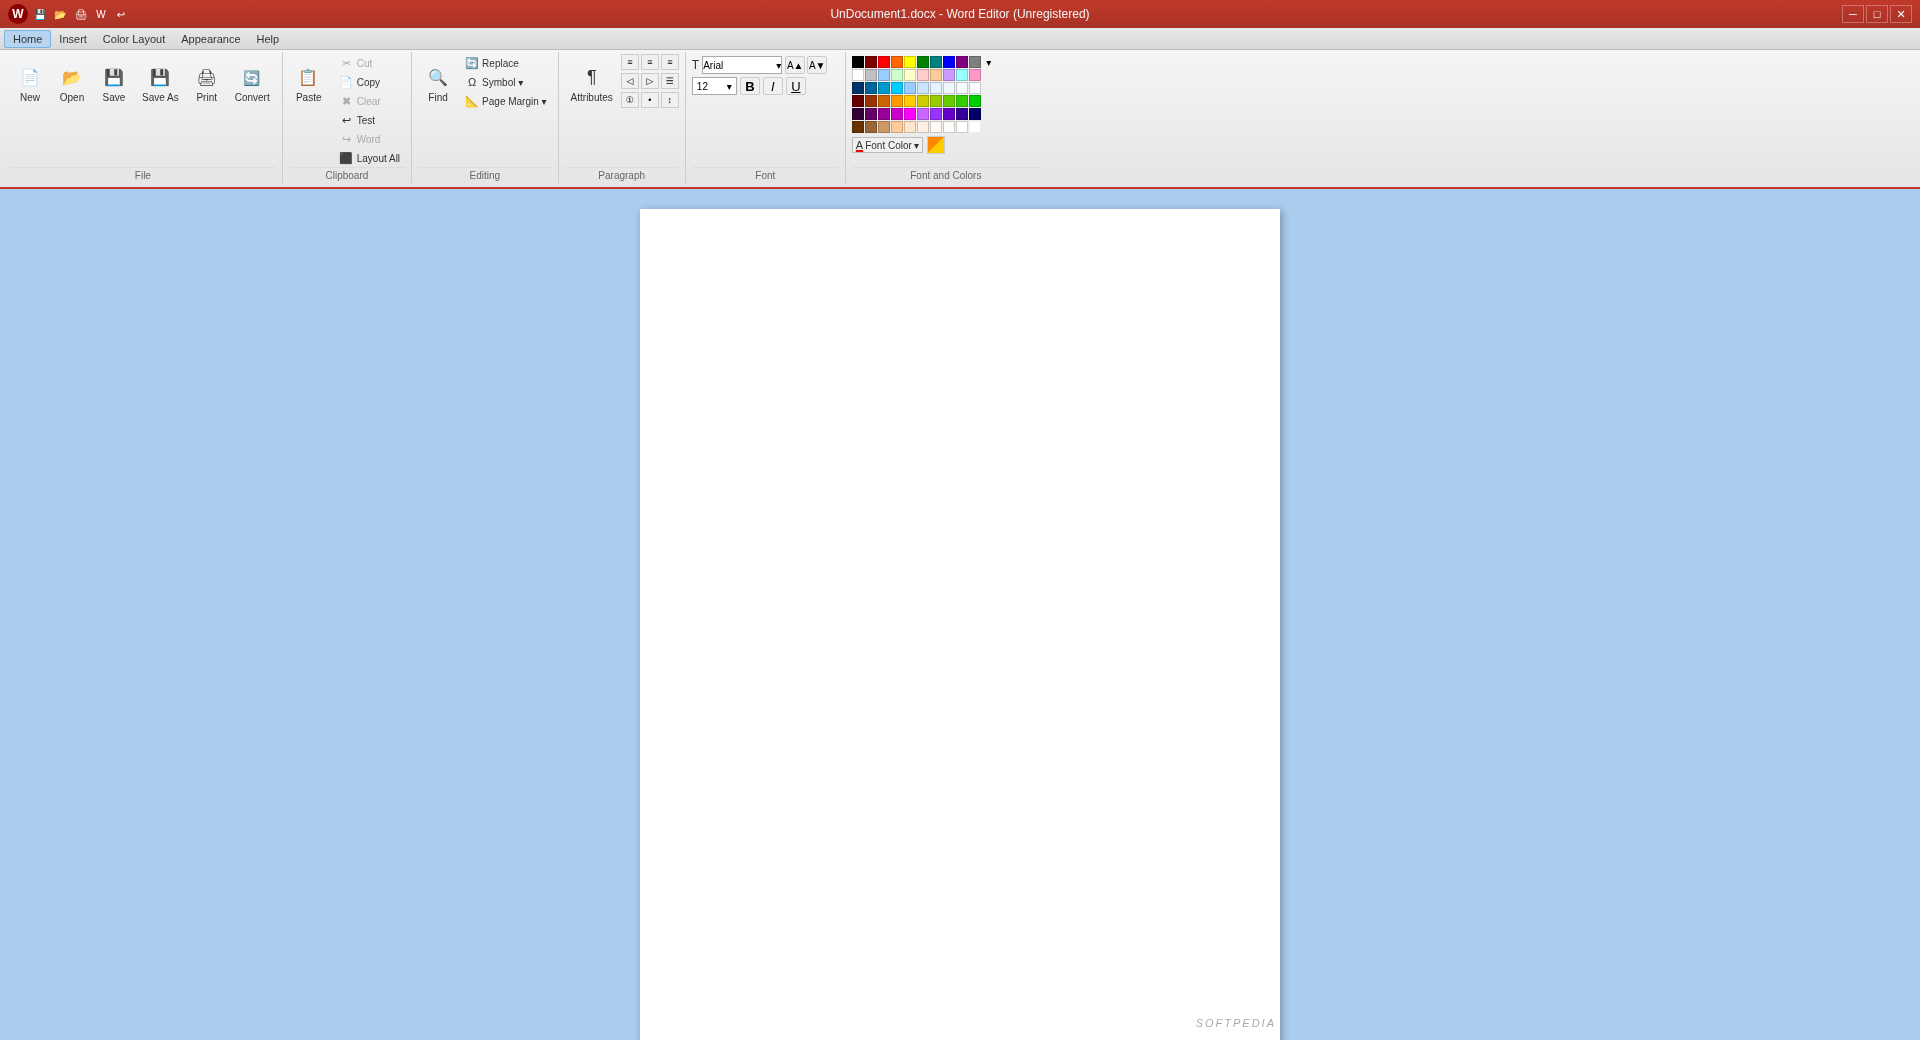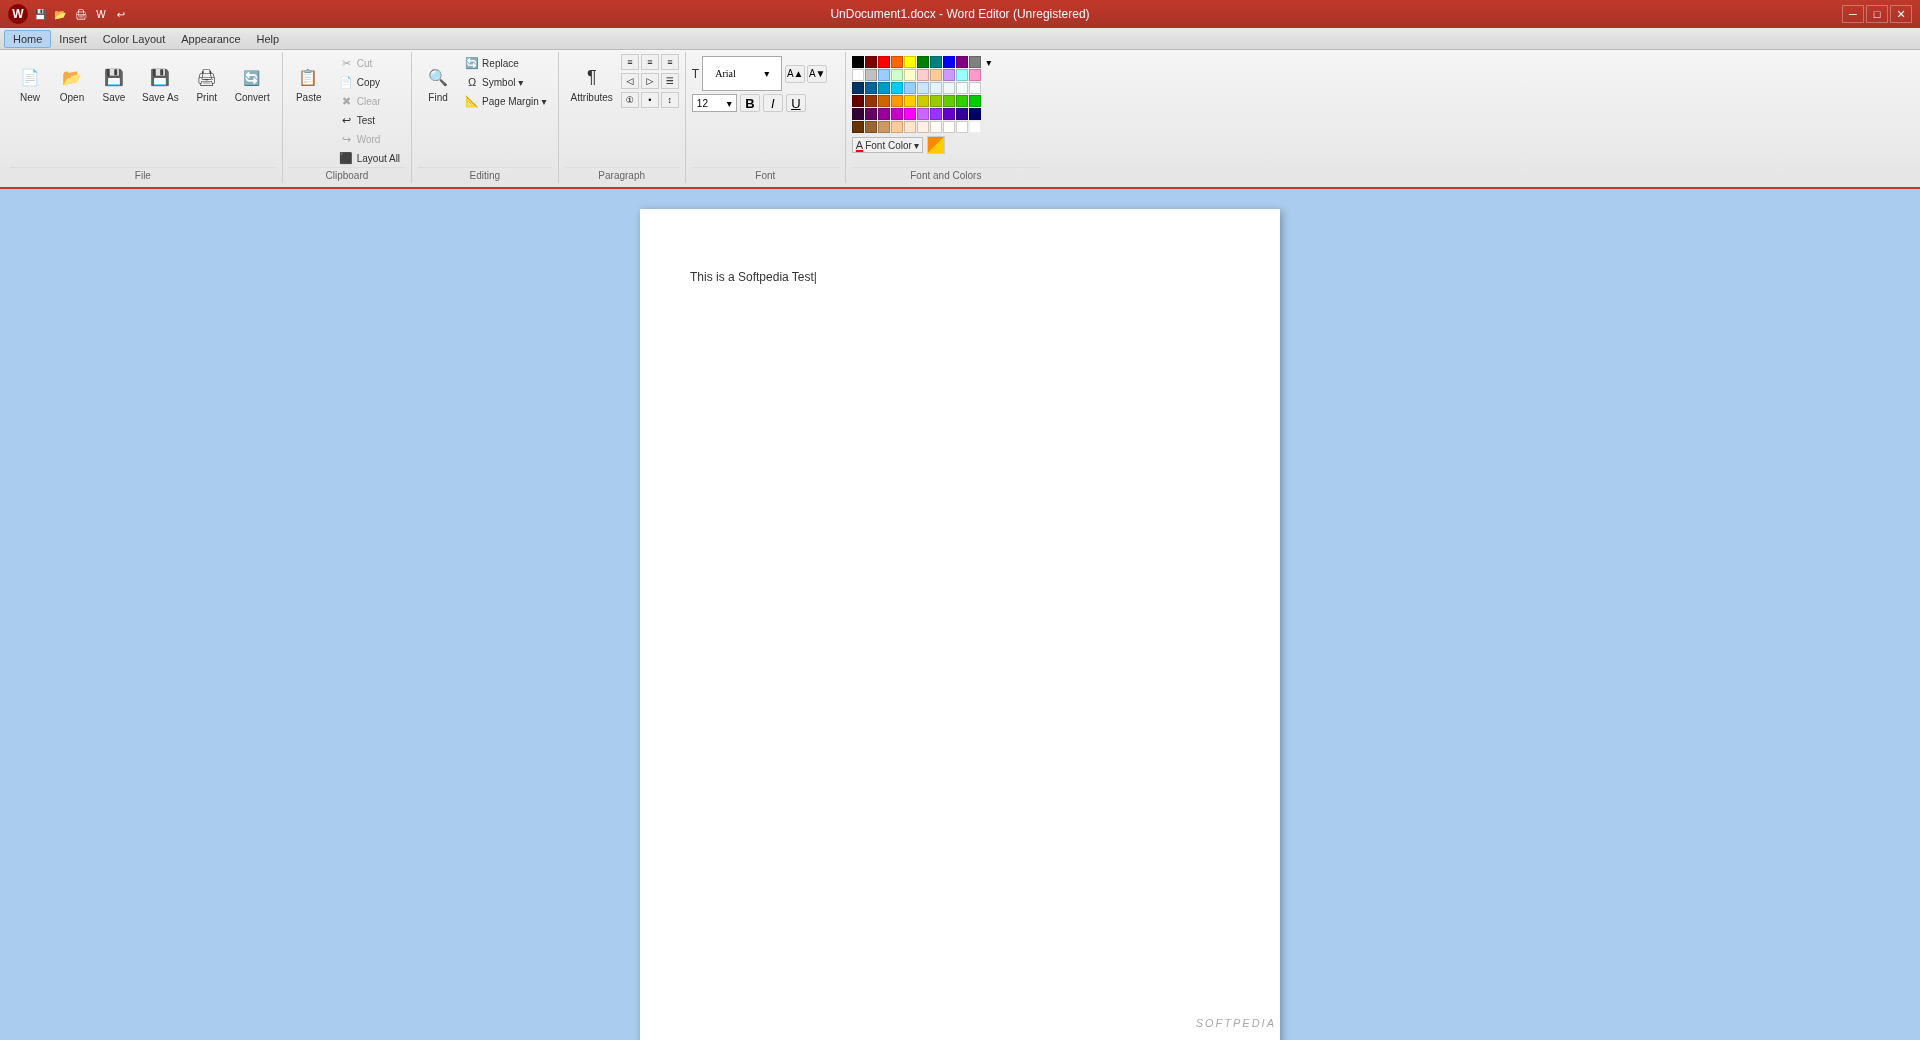--- a/index.html
+++ b/index.html
@@ -104,23 +104,22 @@
     }
     .fmt-btn {
       width: 20px; height: 18px; display: flex; align-items: center; justify-content: center;
       cursor: pointer; border: 1px solid #ccc; background: #f0f0f0; font-size: 12px;
       border-radius: 2px;
     }
 
     
     .font-dropdown {
       display: flex; align-items: center; gap: 2px; background: white;
-      border: 1px solid #aaa; padding: 1px 12px; height: 35px; font-size: 10px; cursor: pointer;
+      border: 1px solid #aaa; padding: 1px 0; height: 18px; font-size: 10px; cursor: pointer;
       min-width: 80px;
-      font-family: Liberation Serif, serif;
     }
     .font-size-dropdown {
       display: flex; align-items: center; gap: 2px; background: white;
       border: 1px solid #aaa; padding: 1px 4px; height: 18px; font-size: 10px; cursor: pointer;
       width: 45px;
     }
     .align-btn {
       width: 18px; height: 16px; display: flex; align-items: center; justify-content: center;
       cursor: pointer; border: 1px solid #ccc; background: #f0f0f0; font-size: 9px;
     }
@@ -423,16 +422,15 @@
         </div>
       </div>
     </div>
     <div class="ribbon-group-label">Font and Colors</div>
   </div>
 
 </div>
 
 <div id="document-area">
   <div id="document-page">
-    <p class="doc-text">This is a Softpedia Test|</p>
     <div class="softpedia-mark">SOFTPEDIA</div>
   </div>
 </div>
 
 </body></html>

